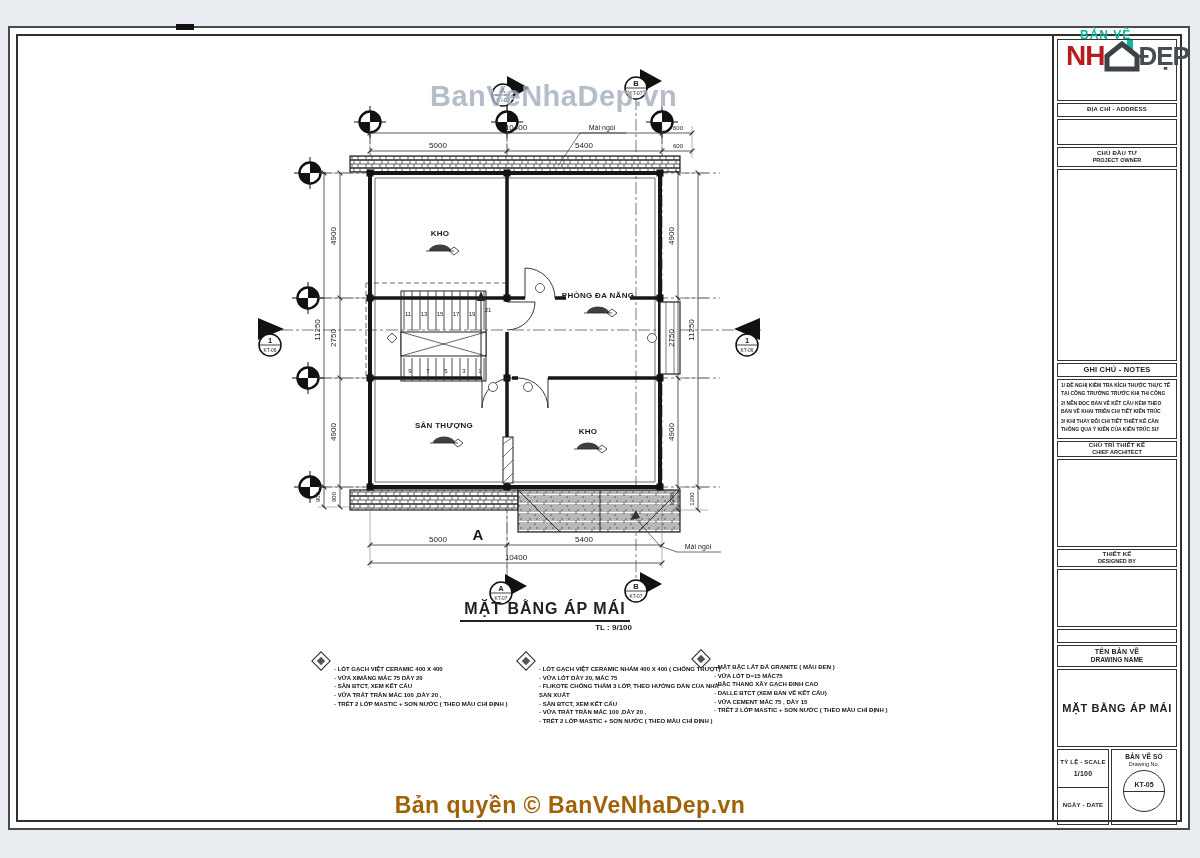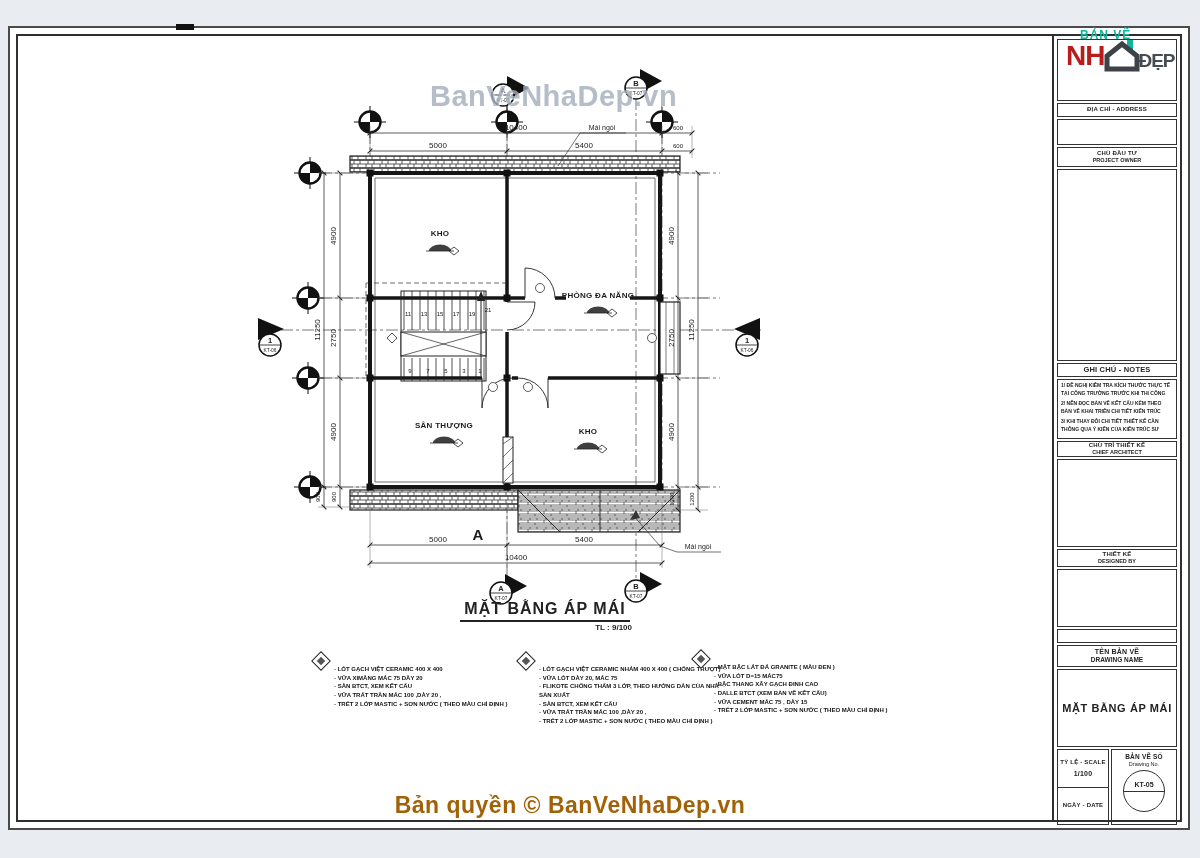--- a/index.html
+++ b/index.html
@@ -29,21 +29,21 @@
   .dwg-circle{width:40px;height:40px;border:1.5px solid #333;border-radius:50%;margin-top:1px;
               position:relative;display:flex;align-items:center;justify-content:center;}
   .dwg-circle:after{content:"";position:absolute;left:0;right:0;top:50%;height:1px;background:#333;}
   .dwg-circle span{position:relative;top:-6px;font-size:7px;font-weight:bold;}
 
   
   .logo{position:absolute;left:1066px;top:28px;width:130px;height:70px;z-index:5;}
   .logo .l1{color:#12b49c;font-size:12px;font-weight:bold;letter-spacing:1px;margin-left:14px;}
   .logo .row{display:flex;align-items:flex-end;margin-top:-2px;}
   .logo .nh{color:#b91c1c;font-size:28px;font-weight:900;letter-spacing:-1px;}
-  .logo .dep{color:#474c52;font-size:19px;font-weight:900;letter-spacing:-1px;margin-left:-2px;}
+  .logo .dep{color:#474c52;font-size:26px;font-weight:900;letter-spacing:-1px;margin-left:-2px;}
 
   
   .wm-top{position:absolute;left:430px;top:80px;width:290px;text-align:left;font-size:29px;
           font-weight:600;color:#a3aebb;opacity:.8;text-shadow:1px 1px 0 #fff;z-index:4;letter-spacing:.5px;}
   .wm-bottom{position:absolute;left:190px;top:792px;width:760px;text-align:center;font-size:23px;
           font-weight:600;color:#a16207;text-shadow:1px 1px 0 #fff;z-index:6;letter-spacing:.5px;}
 
   
   .plan-title{position:absolute;left:440px;top:600px;width:210px;text-align:center;z-index:3;}
   .plan-title .h{display:inline-block;font-size:16px;font-weight:bold;letter-spacing:1px;

